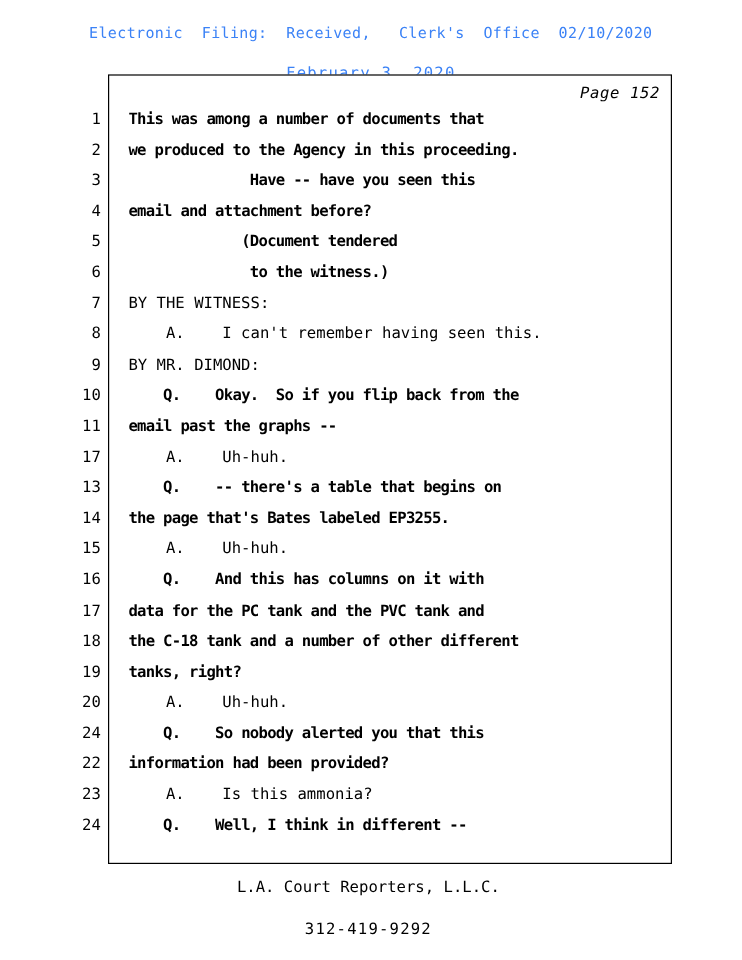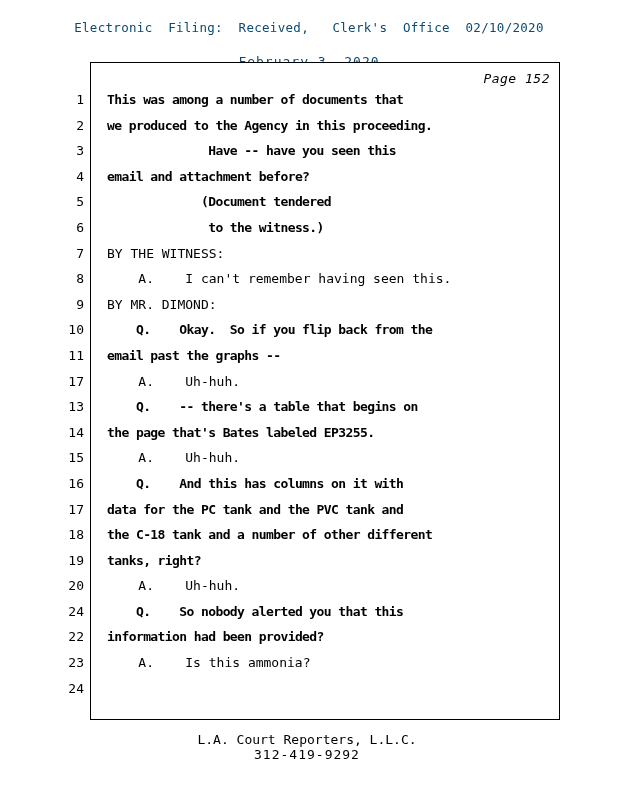--- a/index.html
+++ b/index.html
@@ -80,28 +80,28 @@
   }
   .footer-area {
     position: absolute;
     top: 732px;
     left: 0;
     width: 614px;
     text-align: center;
     font-size: 13px;
   }
   .footer-phone {
-    margin-top: 0;
+    margin-top: 20px;
     letter-spacing: 1px;
   }
 </style>
 </head>
 <body>
 
-<div class="header-area" style="color: #0c4a6e;">
+<div class="header-area" style="color: #3b82f6;">
   <div class="filing-line">Electronic  Filing:  Received,   Clerk's  Office  02/10/2020</div>
   <div class="date-line">February 3, 2020</div>
 </div>
 
 <div class="page-box"></div>
 
 <div class="page-label">Page 152</div>
 
 <div class="lines-area">
     <div class="line-row">
@@ -191,19 +191,20 @@
     <div class="line-row">
       <span class="line-num">22</span>
       <span class="line-text bold">information had been provided?</span>
     </div>
     <div class="line-row">
       <span class="line-num">23</span>
       <span class="line-text">    A.    Is this ammonia?</span>
     </div>
     <div class="line-row">
       <span class="line-num">24</span>
+      <span class="line-text bold">    Q.    Well, I think in different --</span>
     </div>
   </div>
 
 <div class="footer-area">
   <div class="footer-company">L.A. Court Reporters, L.L.C.</div>
   <div class="footer-phone">312-419-9292</div>
 </div>
 
 </body></html>

